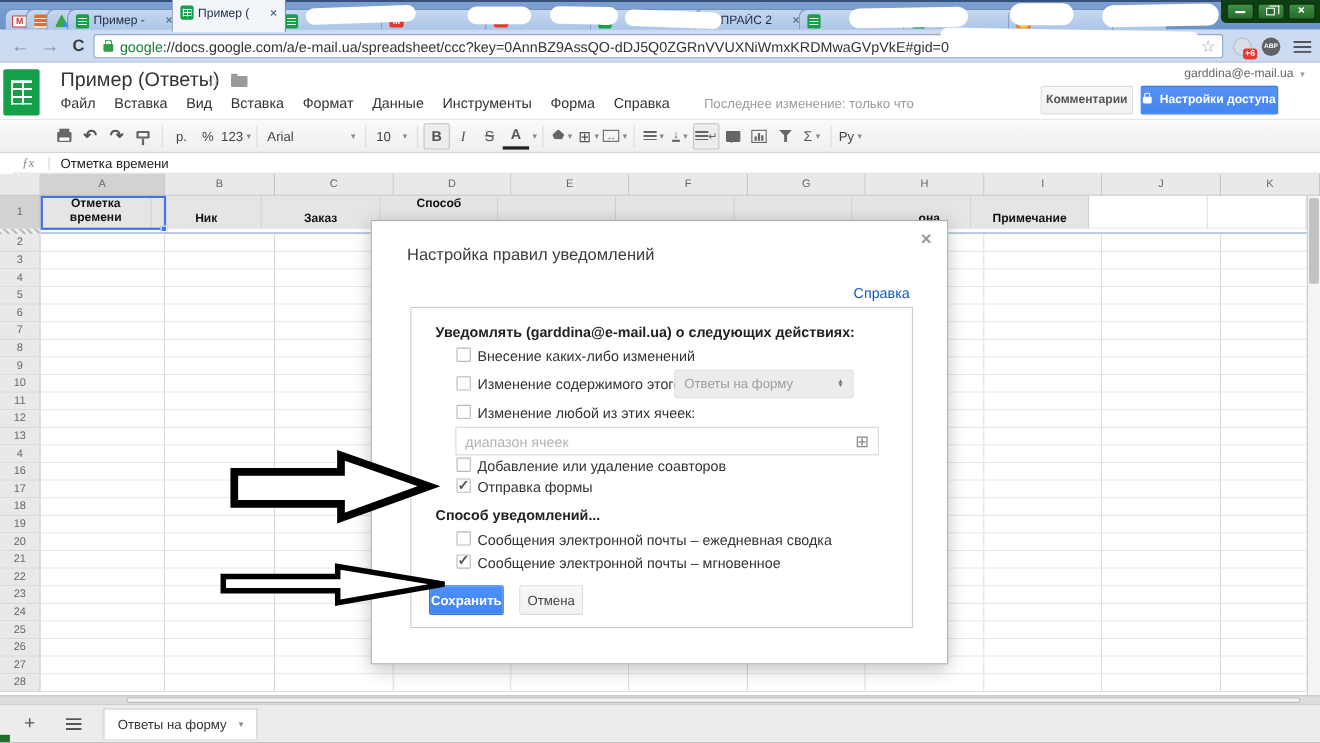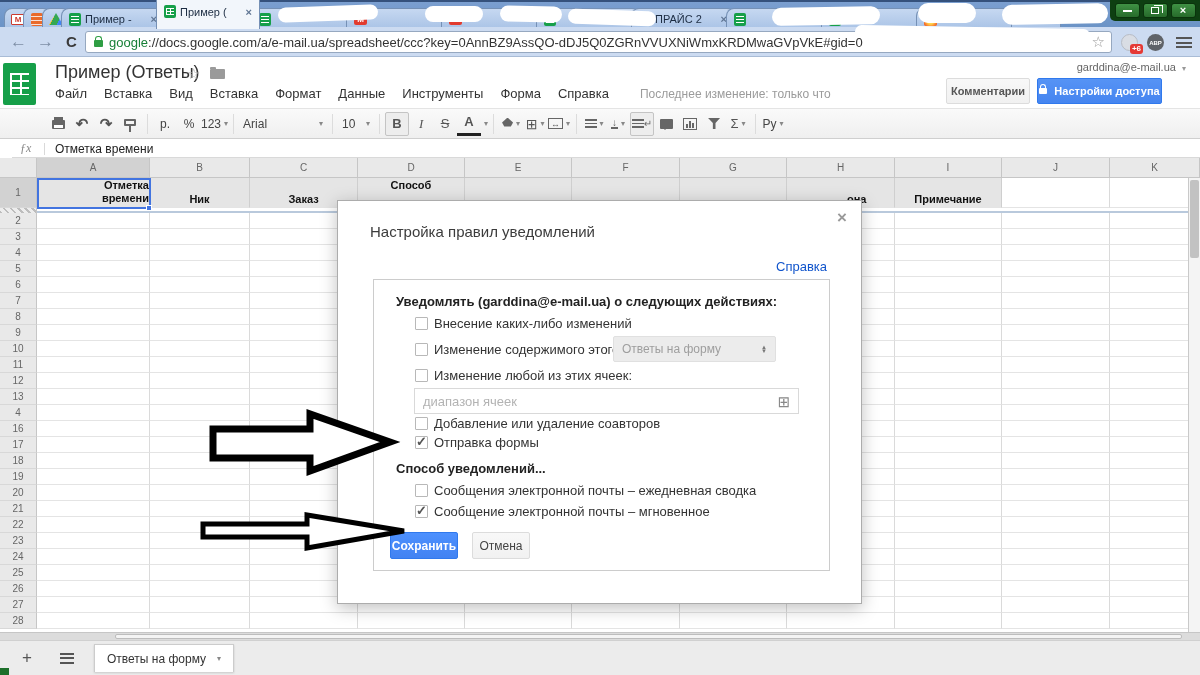--- a/index.html
+++ b/index.html
@@ -158,21 +158,21 @@
   .vthumb{position:absolute;left:1px;right:1px;top:2px;height:78px;background:#c2c2c2;border-radius:2px;}
 
   
   .dlg{position:absolute;left:337px;top:200px;width:525px;height:404px;background:#fff;
        border:1px solid #acacac;box-shadow:0 4px 16px rgba(0,0,0,.25);z-index:20;}
   .dclose{position:absolute;right:14px;top:8px;color:#999;font-size:17px;font-weight:bold;line-height:1;}
   .dtitle{position:absolute;left:32px;top:22px;font-size:15px;color:#3c3c3c;}
   .dhelp{position:absolute;right:34px;top:58px;font-size:13px;color:#1155cc;}
   .dbox{position:absolute;left:35px;top:78px;width:457px;height:292px;border:1px solid #ccc;}
   .dhead{position:absolute;left:22px;font-size:13px;font-weight:bold;color:#222;}
-  .crow{position:absolute;left:41px;display:flex;align-items:center;font-size:13px;color:#333;height:15px;}
+  .crow{position:absolute;left:41px;display:flex;align-items:flex-start;font-size:13px;color:#333;height:15px;}
   .cb{width:13px;height:13px;border:1px solid #b8b8b8;border-radius:1px;background:#fff;margin-right:6px;position:relative;flex:none;}
   .cb.checked::after{content:"\2713";position:absolute;left:0px;top:-3px;font-size:13px;font-weight:bold;color:#555;}
   .ddrop{position:absolute;left:198px;top:-6px;width:163px;height:26px;background:#ececec;border:1px solid #e0e0e0;
          border-radius:2px;display:flex;align-items:center;justify-content:space-between;padding:0 8px;
          font-size:12px;color:#9e9e9e;}
   .updown{display:flex;flex-direction:column;line-height:4px;font-size:6px;color:#777;}
   .rinput{position:absolute;left:40px;top:108px;width:385px;height:26px;border:1px solid #d9d9d9;
           display:flex;align-items:center;justify-content:space-between;padding:0 8px;font-size:13px;color:#b3b3b3;}
   .ic-grid{font-size:15px;color:#888;line-height:1;}
   .dbtn{position:absolute;height:27px;border-radius:2px;font-size:12px;display:flex;align-items:center;justify-content:center;}
@@ -420,21 +420,21 @@
         <div class="colh" style="width: 108px;">F</div>
         <div class="colh" style="width: 107px;">G</div>
         <div class="colh" style="width: 108px;">H</div>
         <div class="colh" style="width: 107px;">I</div>
         <div class="colh" style="width: 108px;">J</div>
         <div class="colh" style="width: 90px;">K</div>
       </div>
     <div class="rows">
         <div class="grow r1" style="height: 30px;">
           <div class="gut sel" style="height: 30px;">1</div>
-          <div class="cell grey ctr" style="width: 113px; align-items: flex-end;">
+          <div class="cell grey ctr" style="width: 101px;">
             <div>Отметка</div>
             <div>времени</div>
           </div>
           <div class="cell grey" style="width: 100px;">
             <div>Ник</div>
           </div>
           <div class="cell grey" style="width: 108px;">
             <div>Заказ</div>
           </div>
           <div class="cell grey top" style="width: 107px;">

